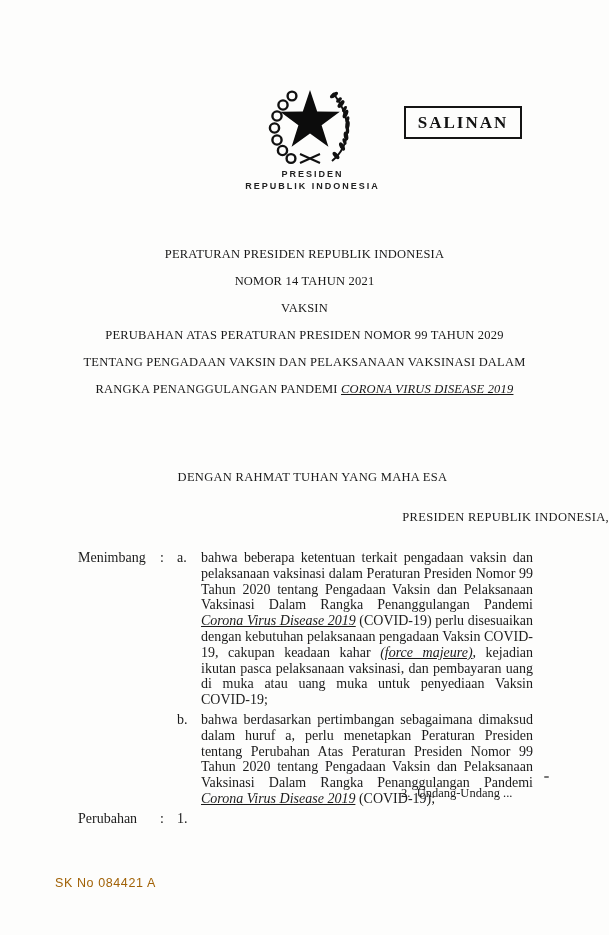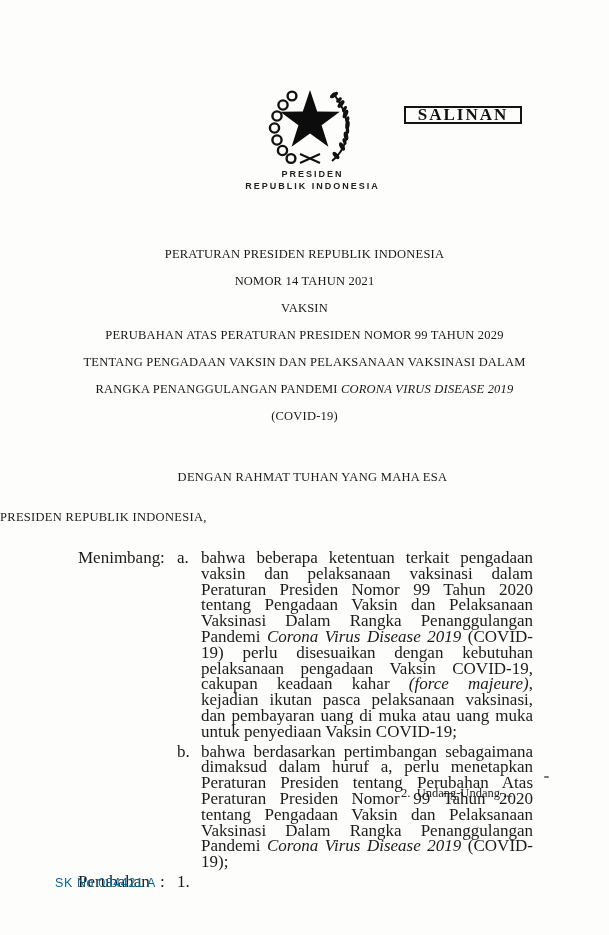--- a/index.html
+++ b/index.html
@@ -8,46 +8,46 @@
     font-family:"Liberation Serif", serif;color:#1b1b1b;overflow:hidden;
     box-shadow:0 0 4px rgba(0,0,0,.3);
   }
   .emblem{position:absolute;left:254px;top:82px;width:112px;height:86px;}
   .letterhead{
     position:absolute;left:8px;top:168px;width:609px;text-align:center;
     font-family:"Liberation Sans", sans-serif;font-weight:bold;
     font-size:9px;line-height:12px;letter-spacing:2px;color:#222;
   }
   .stamp{
-    position:absolute;left:404px;top:106px;width:118px;height:18px;
+    position:absolute;left:404px;top:106px;width:118px;height:33px;
     border:2.5px solid #141414;box-sizing:border-box;
     display:flex;align-items:center;justify-content:center;
     font-weight:bold;font-size:17px;letter-spacing:2px;color:#111;
   }
   .title-block{
     position:absolute;left:0;top:241px;width:609px;text-align:center;
     font-size:12.5px;letter-spacing:.2px;color:#181818;
   }
   .title-block .tline{line-height:27px;white-space:nowrap;}
   .invocation{position:absolute;left:8px;top:470px;width:609px;text-align:center;font-size:12.5px;letter-spacing:.3px;}
-  .authority{position:absolute;left:0;top:510px;width:609px;text-align:left;font-size:12.5px;letter-spacing:.3px;}
-  .body-block{position:absolute;left:78px;top:550px;width:455px;font-size:17px;line-height:15.8px;}
+  .authority{position:absolute;left:0;top:510px;width:609px;text-align:right;font-size:12.5px;letter-spacing:.3px;}
+  .body-block{position:absolute;left:78px;top:550px;width:455px;font-size:14px;line-height:15.8px;}
   .row{display:flex;align-items:flex-start;}
   .row + .row{margin-top:4px;}
   .col-label{width:82px;flex:none;}
   .col-sep{width:17px;flex:none;text-align:left;}
   .col-marker{width:24px;flex:none;}
   .col-text{flex:1;text-align:justify;}
-  .it{font-style:italic;}
+  .it{font-style:italic;text-decoration:underline;}
   .catchword{
     position:absolute;left:401px;top:786px;font-size:12.5px;white-space:pre;color:#1b1b1b;
   }
   .footer-code{
     position:absolute;left:55px;top:876px;
-    font-family:"Liberation Sans", sans-serif;font-size:12.5px;letter-spacing:.6px;color:#0369a1;
+    font-family:"Liberation Sans", sans-serif;font-size:12.5px;letter-spacing:.6px;color:#a16207;
   }
   .artifact{position:absolute;left:544px;top:776px;width:5px;height:2px;background:#777;border-radius:1px;}
 </style>
 </head>
 <body>
 
 <div class="page">
 
   <svg class="emblem" viewBox="0 0 112 86" aria-hidden="true">
 
@@ -89,21 +89,20 @@
 
   <div class="stamp">SALINAN</div>
 
   <div class="title-block">
     <div class="tline"><span>PERATURAN PRESIDEN REPUBLIK INDONESIA</span></div>
     <div class="tline"><span>NOMOR 14 TAHUN 2021</span></div>
     <div class="tline"><span>VAKSIN</span></div>
     <div class="tline"><span>PERUBAHAN ATAS PERATURAN PRESIDEN NOMOR 99 TAHUN 2029</span></div>
     <div class="tline"><span>TENTANG PENGADAAN VAKSIN DAN PELAKSANAAN VAKSINASI DALAM</span></div>
     <div class="tline"><span>RANGKA PENANGGULANGAN PANDEMI </span><span class="it">CORONA VIRUS DISEASE 2019</span></div>
-    <div class="tline"><span>(COVID-19)</span></div>
   </div>
 
   <div class="invocation">DENGAN RAHMAT TUHAN YANG MAHA ESA</div>
   <div class="authority">PRESIDEN REPUBLIK INDONESIA,</div>
 
   <div class="body-block">
     <div class="row">
       <div class="col-label">Menimbang</div>
       <div class="col-sep">:</div>
       <div class="col-marker">a.</div>

